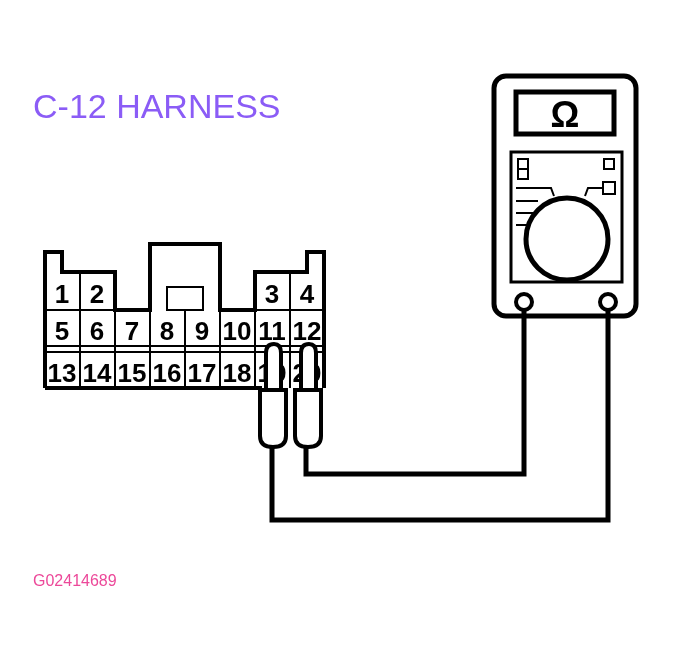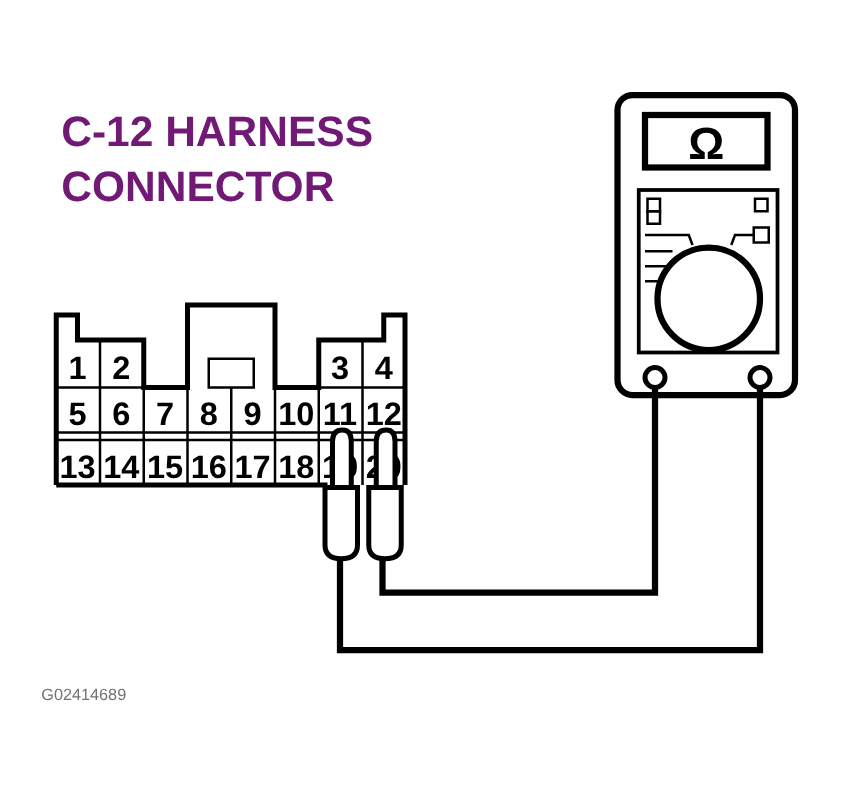--- a/index.html
+++ b/index.html
@@ -1,28 +1,27 @@
 <!DOCTYPE html>
 <html><head>
 <meta charset="utf-8">
 <style>
   html,body{margin:0;padding:0;background:#fff;}
   body{width:677px;height:645px;position:relative;overflow:hidden;font-family:"Liberation Sans",sans-serif;}
-  .title{position:absolute;left:49px;top:84px;font-size:34px;line-height:44px;color:#701a75;font-family:"Liberation Sans",sans-serif;font-weight:bold;}
+  .title{position:absolute;left:33px;top:84px;font-size:34px;line-height:44px;color:#8b5cf6;font-family:"Liberation Sans",sans-serif;}
   .title div{white-space:nowrap;}
-  .figid{position:absolute;left:33px;top:548px;font-size:13px;color:#737373;font-family:"Liberation Sans",sans-serif;}
+  .figid{position:absolute;left:33px;top:572px;font-size:16px;color:#ec4899;font-family:"Liberation Sans",sans-serif;}
   svg{position:absolute;left:0;top:0;}
   svg text{font-family:"Liberation Sans",sans-serif;font-weight:bold;}
 </style>
 </head>
 <body>
 
 <div class="title">
   <div>C-12 HARNESS</div>
-  <div>CONNECTOR</div>
 </div>
 
 <svg width="677" height="645" viewBox="0 0 677 645">
   <g fill="none" stroke="#000" stroke-width="4">
 
     <path d="M45 388 L45 252 L62 252 L62 272 L115 272 L115 310 L150 310 L150 244 L220 244 L220 310 L255 310 L255 272 L307 272 L307 252 L324 252 L324 388"></path>
 
     <line x1="45" y1="388" x2="262" y2="388"></line>
 
     <rect x="167" y="287" width="36" height="23" stroke-width="2"></rect>

